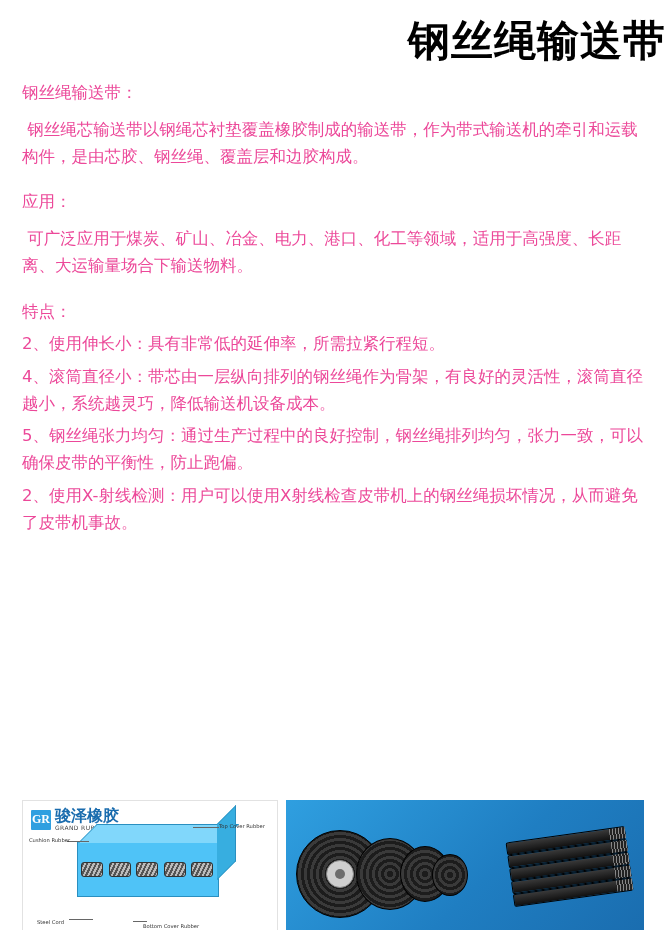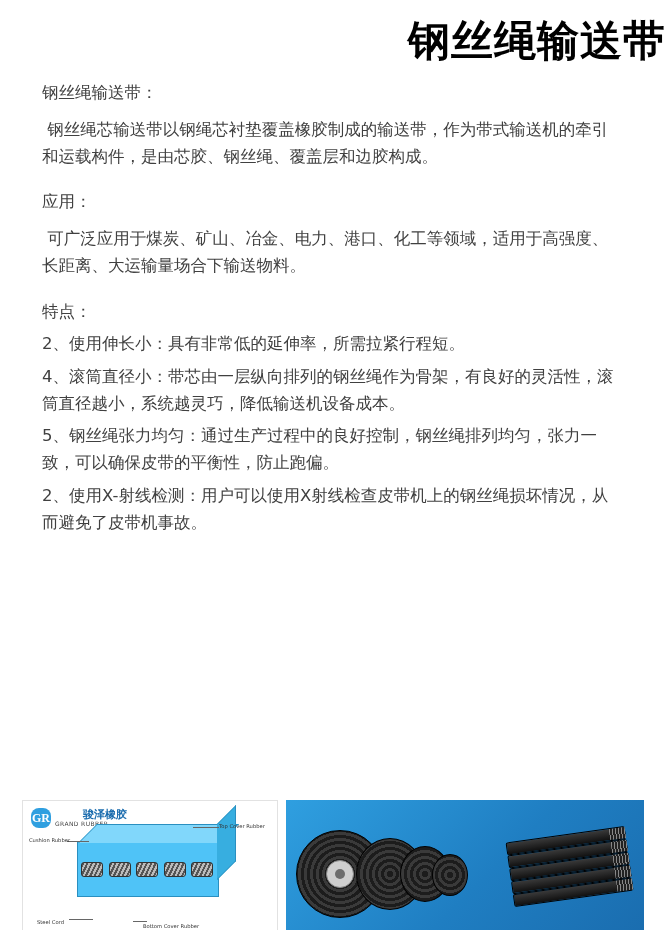--- a/index.html
+++ b/index.html
@@ -23,24 +23,24 @@
   .title {
     text-align: right;
     font-size: 42px;
     font-weight: 700;
     letter-spacing: 1px;
     margin: 18px 0 16px 0;
     color: #000000;
     line-height: 1.1;
   }
   .body-text {
-    padding: 0 42px;
+    padding: 0 22px;
     font-size: 16.5px;
     line-height: 1.62;
-    color: #404040;
+    color: #ec4899;
   }
   .para {
     margin: 0 0 6px 0;
     white-space: pre-wrap;
   }
   .gap {
     height: 13px;
   }
   .small-gap {
     height: 4px;
@@ -77,38 +77,37 @@
     position: absolute;
     left: 8px;
     top: 7px;
     display: flex;
     align-items: center;
     gap: 4px;
   }
   .logo-mark {
     width: 20px;
     height: 20px;
-    border-radius: 8px;
+    border-radius: 1px;
     background: #2f9fe0;
     color: #fff;
     font-size: 12px;
     font-weight: 700;
     display: flex;
     align-items: center;
     justify-content: center;
     font-family: "Liberation Serif", serif;
   }
   .logo-txt {
     line-height: 1.05;
   }
   .logo-cn {
-    font-size: 11px;
+    font-size: 16px;
     font-weight: 700;
     color: #1a6cae;
-    margin-left: 28px;
   }
   .logo-en {
     font-size: 6px;
     color: #444;
     letter-spacing: 0.4px;
   }
   .block3d {
     position: absolute;
     left: 54px;
     top: 40px;

